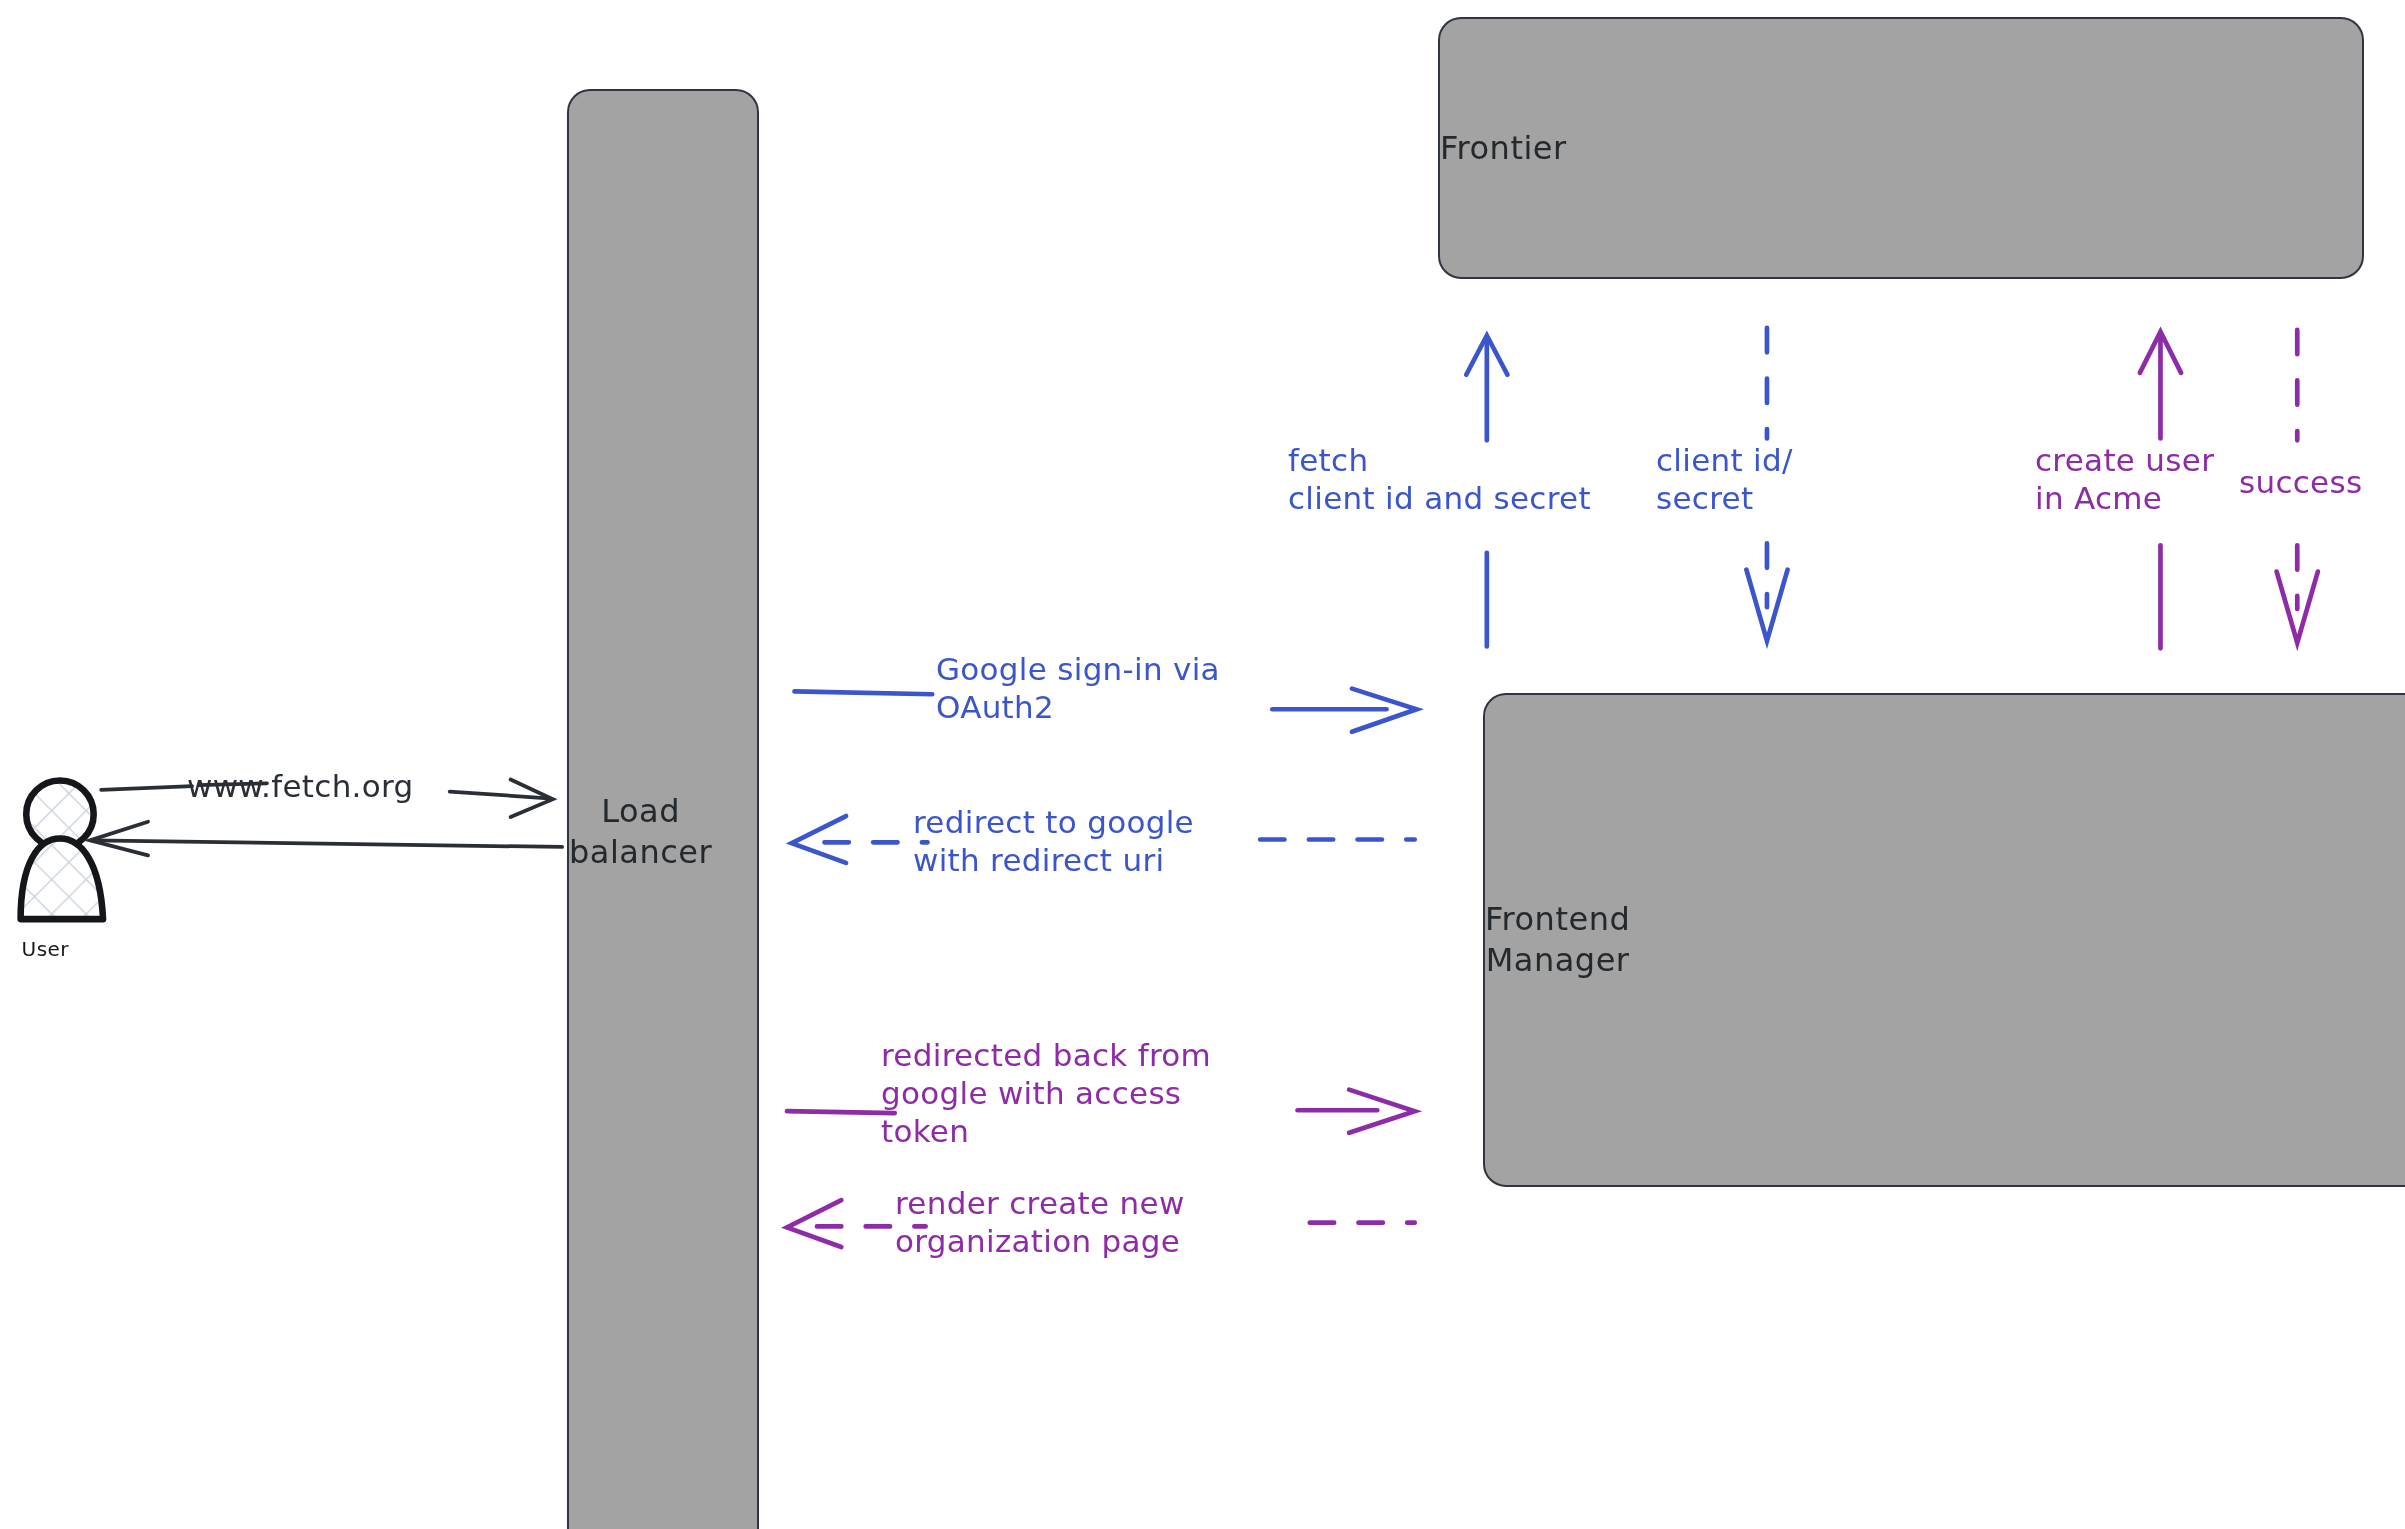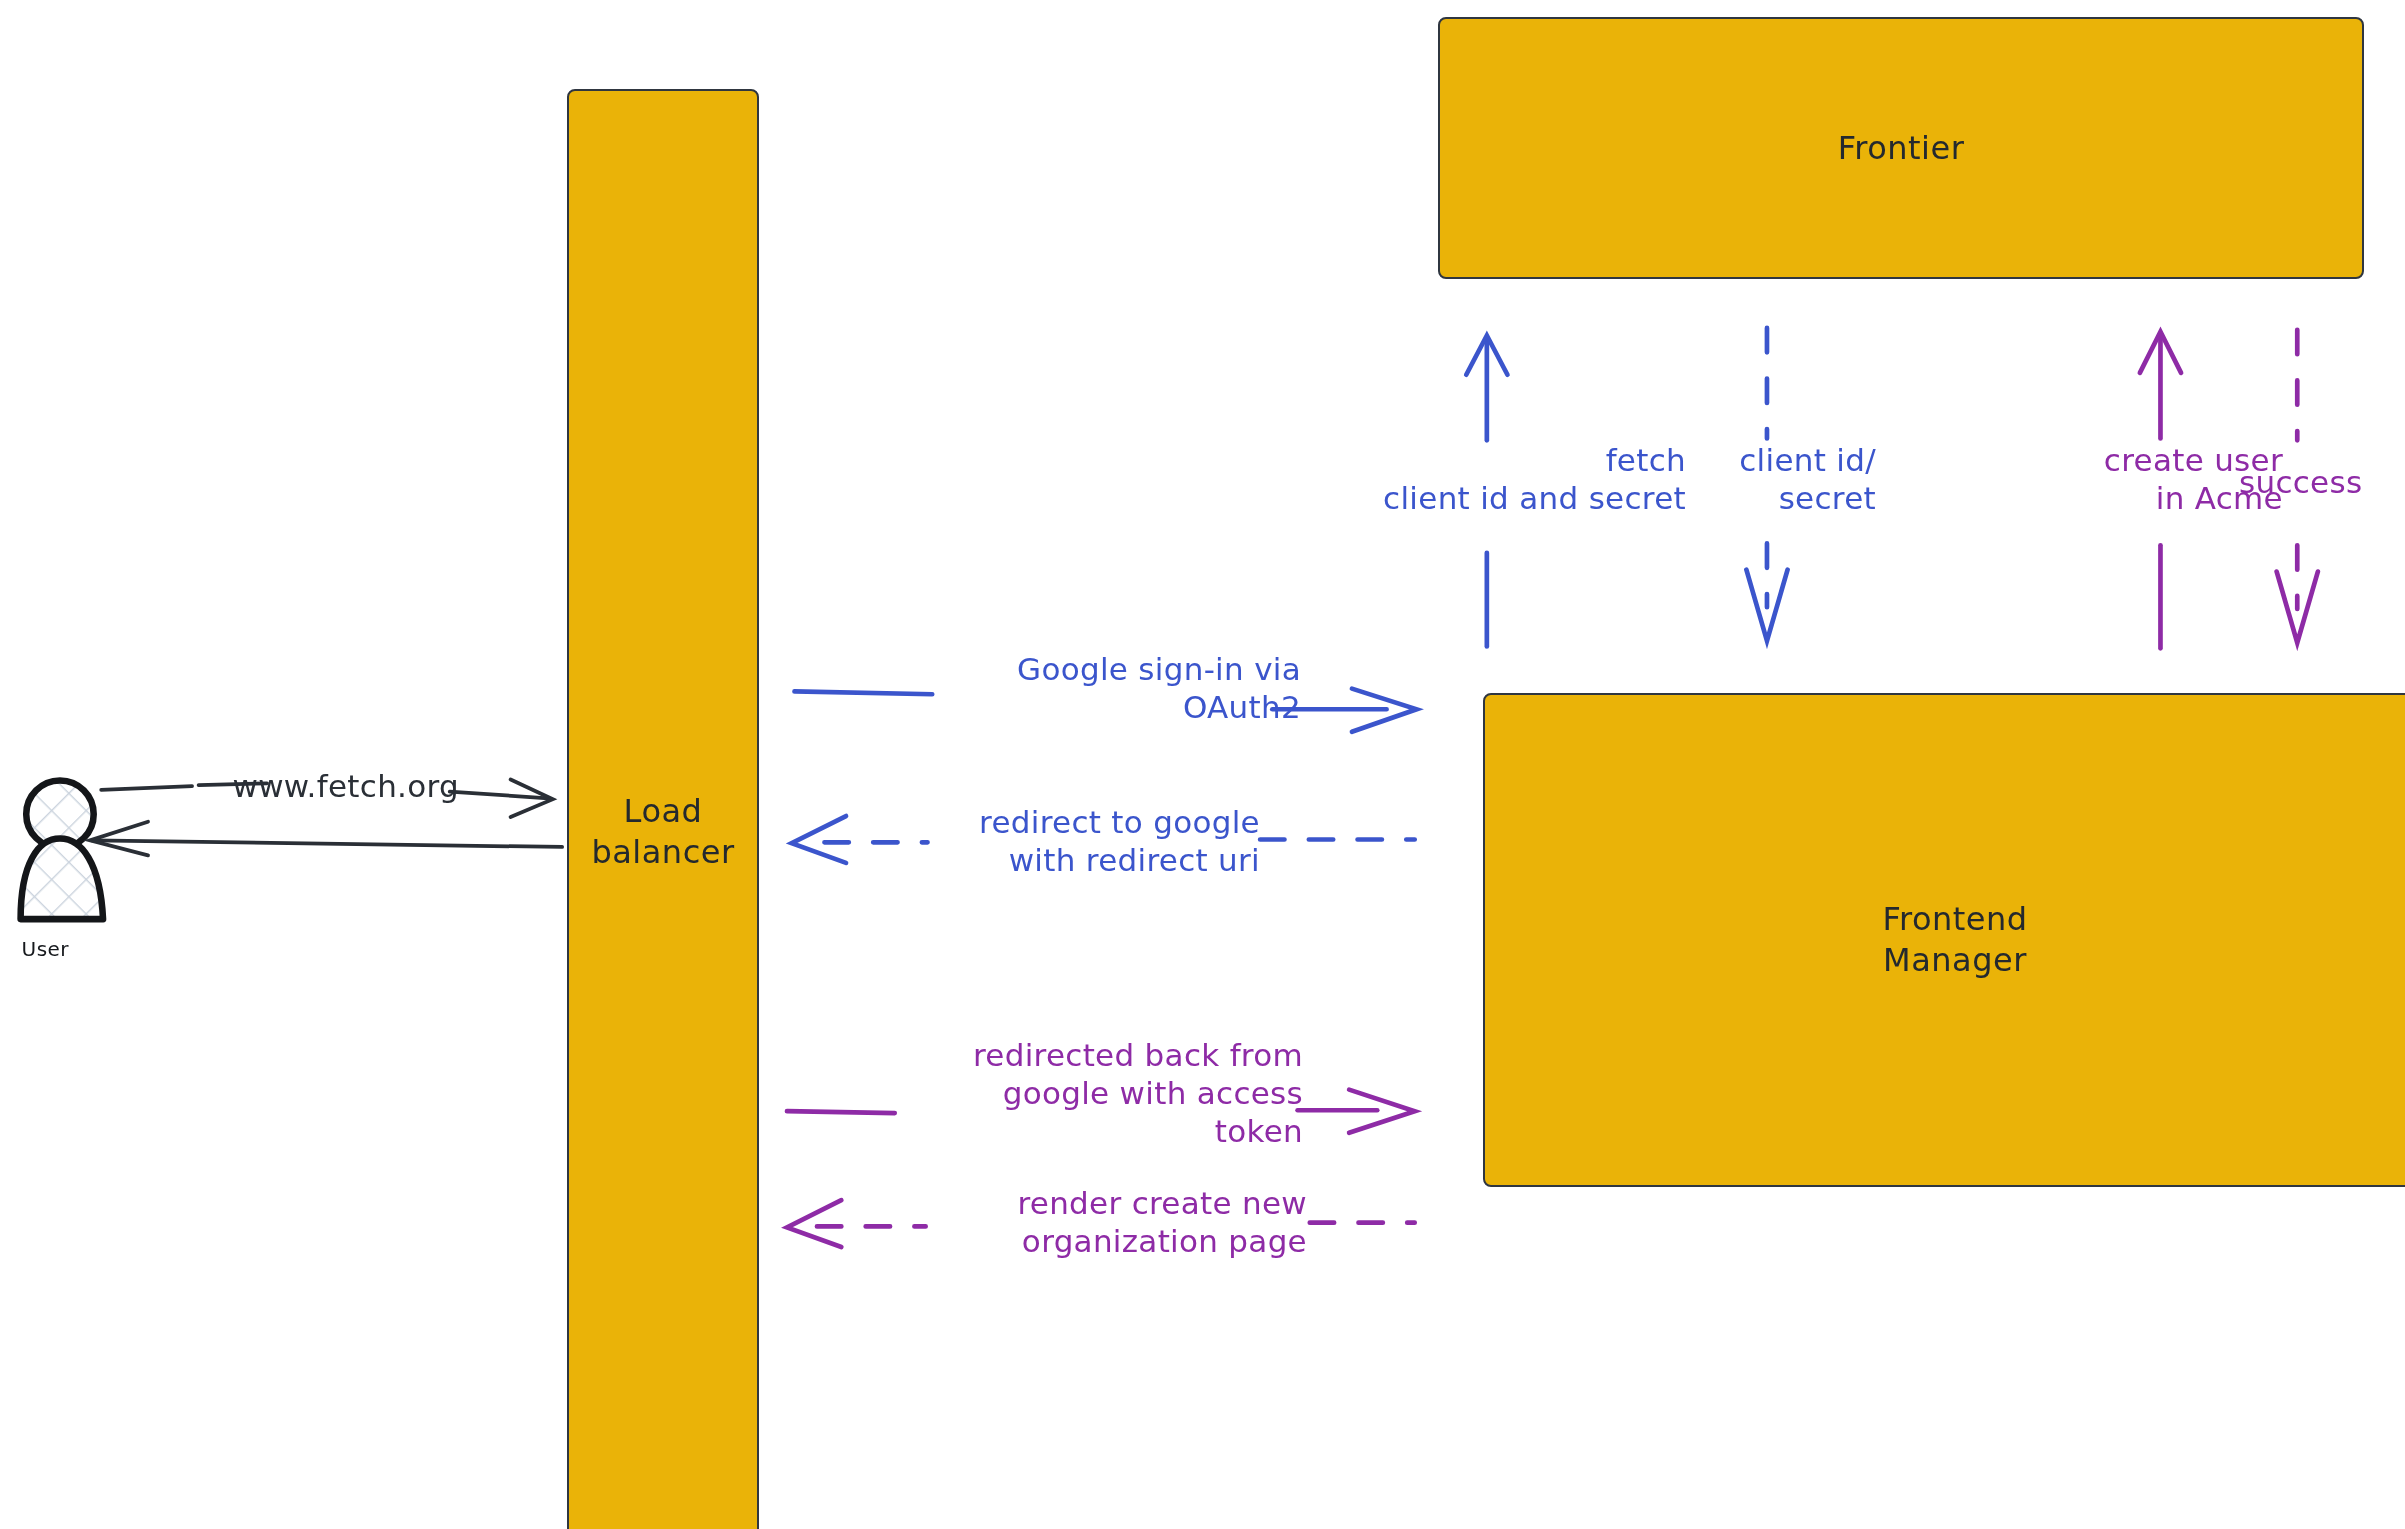--- a/index.html
+++ b/index.html
@@ -22,42 +22,42 @@
     position: absolute;
     top: 0;
     left: 0;
     width: 2405px;
     height: 1530px;
     overflow: visible;
   }
   .node-box {
     position: absolute;
     border: 2.8px solid #2f3640;
-    border-radius: 8px;
-    background: #eab308;
+    border-radius: 23px;
+    background: #a3a3a3;
     box-sizing: border-box;
     display: flex;
     align-items: center;
-    justify-content: center;
+    justify-content: flex-start;
     text-align: center;
   }
   .node-label {
     font-family: "DejaVu Sans", sans-serif;
     font-size: 32px;
     color: #24292e;
     line-height: 1.28;
     letter-spacing: 0.5px;
     white-space: pre-line;
   }
   .edge-label {
     position: absolute;
     font-family: "DejaVu Sans", sans-serif;
     font-size: 31px;
     line-height: 1.22;
-    text-align: right;
+    text-align: left;
     white-space: pre-line;
     letter-spacing: 0.3px;
   }
   .edge-label.blue  { color: #3b55cc; }
   .edge-label.purple{ color: #8e2ba6; }
   .edge-label.dark  { color: #2a2f36; }
   .actor-caption {
     position: absolute;
     font-family: "DejaVu Sans", sans-serif;
     font-size: 20px;

